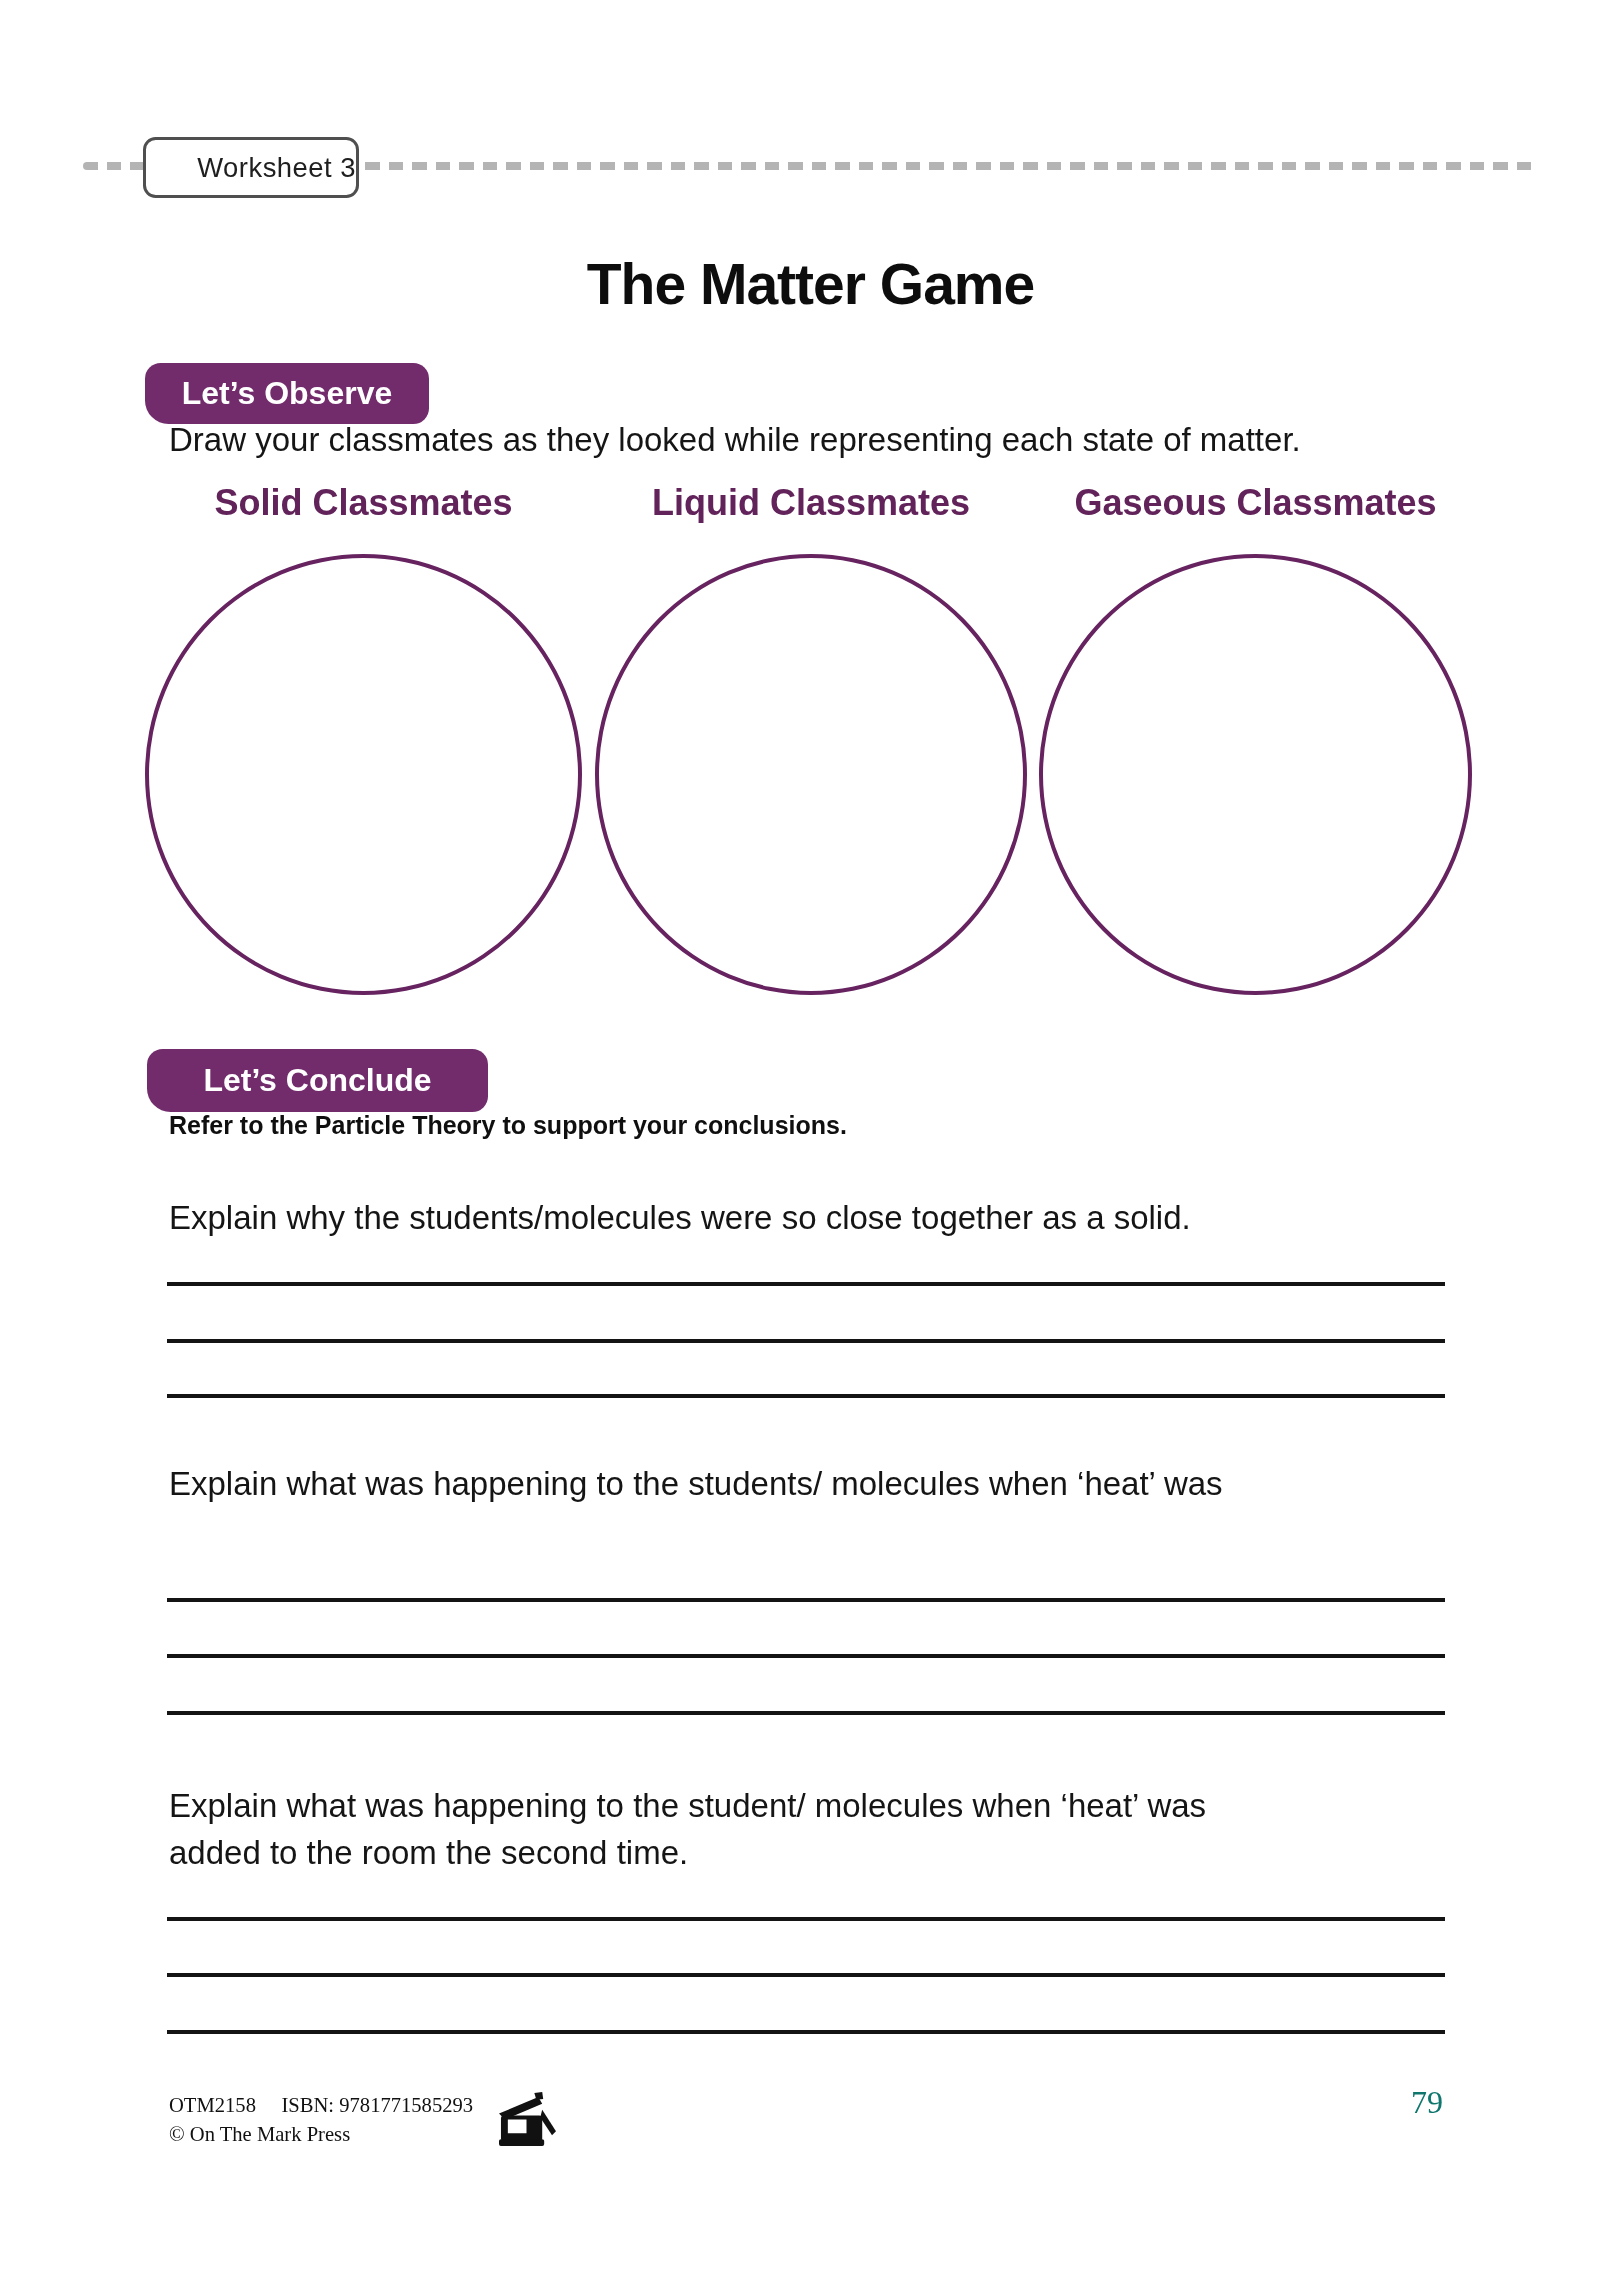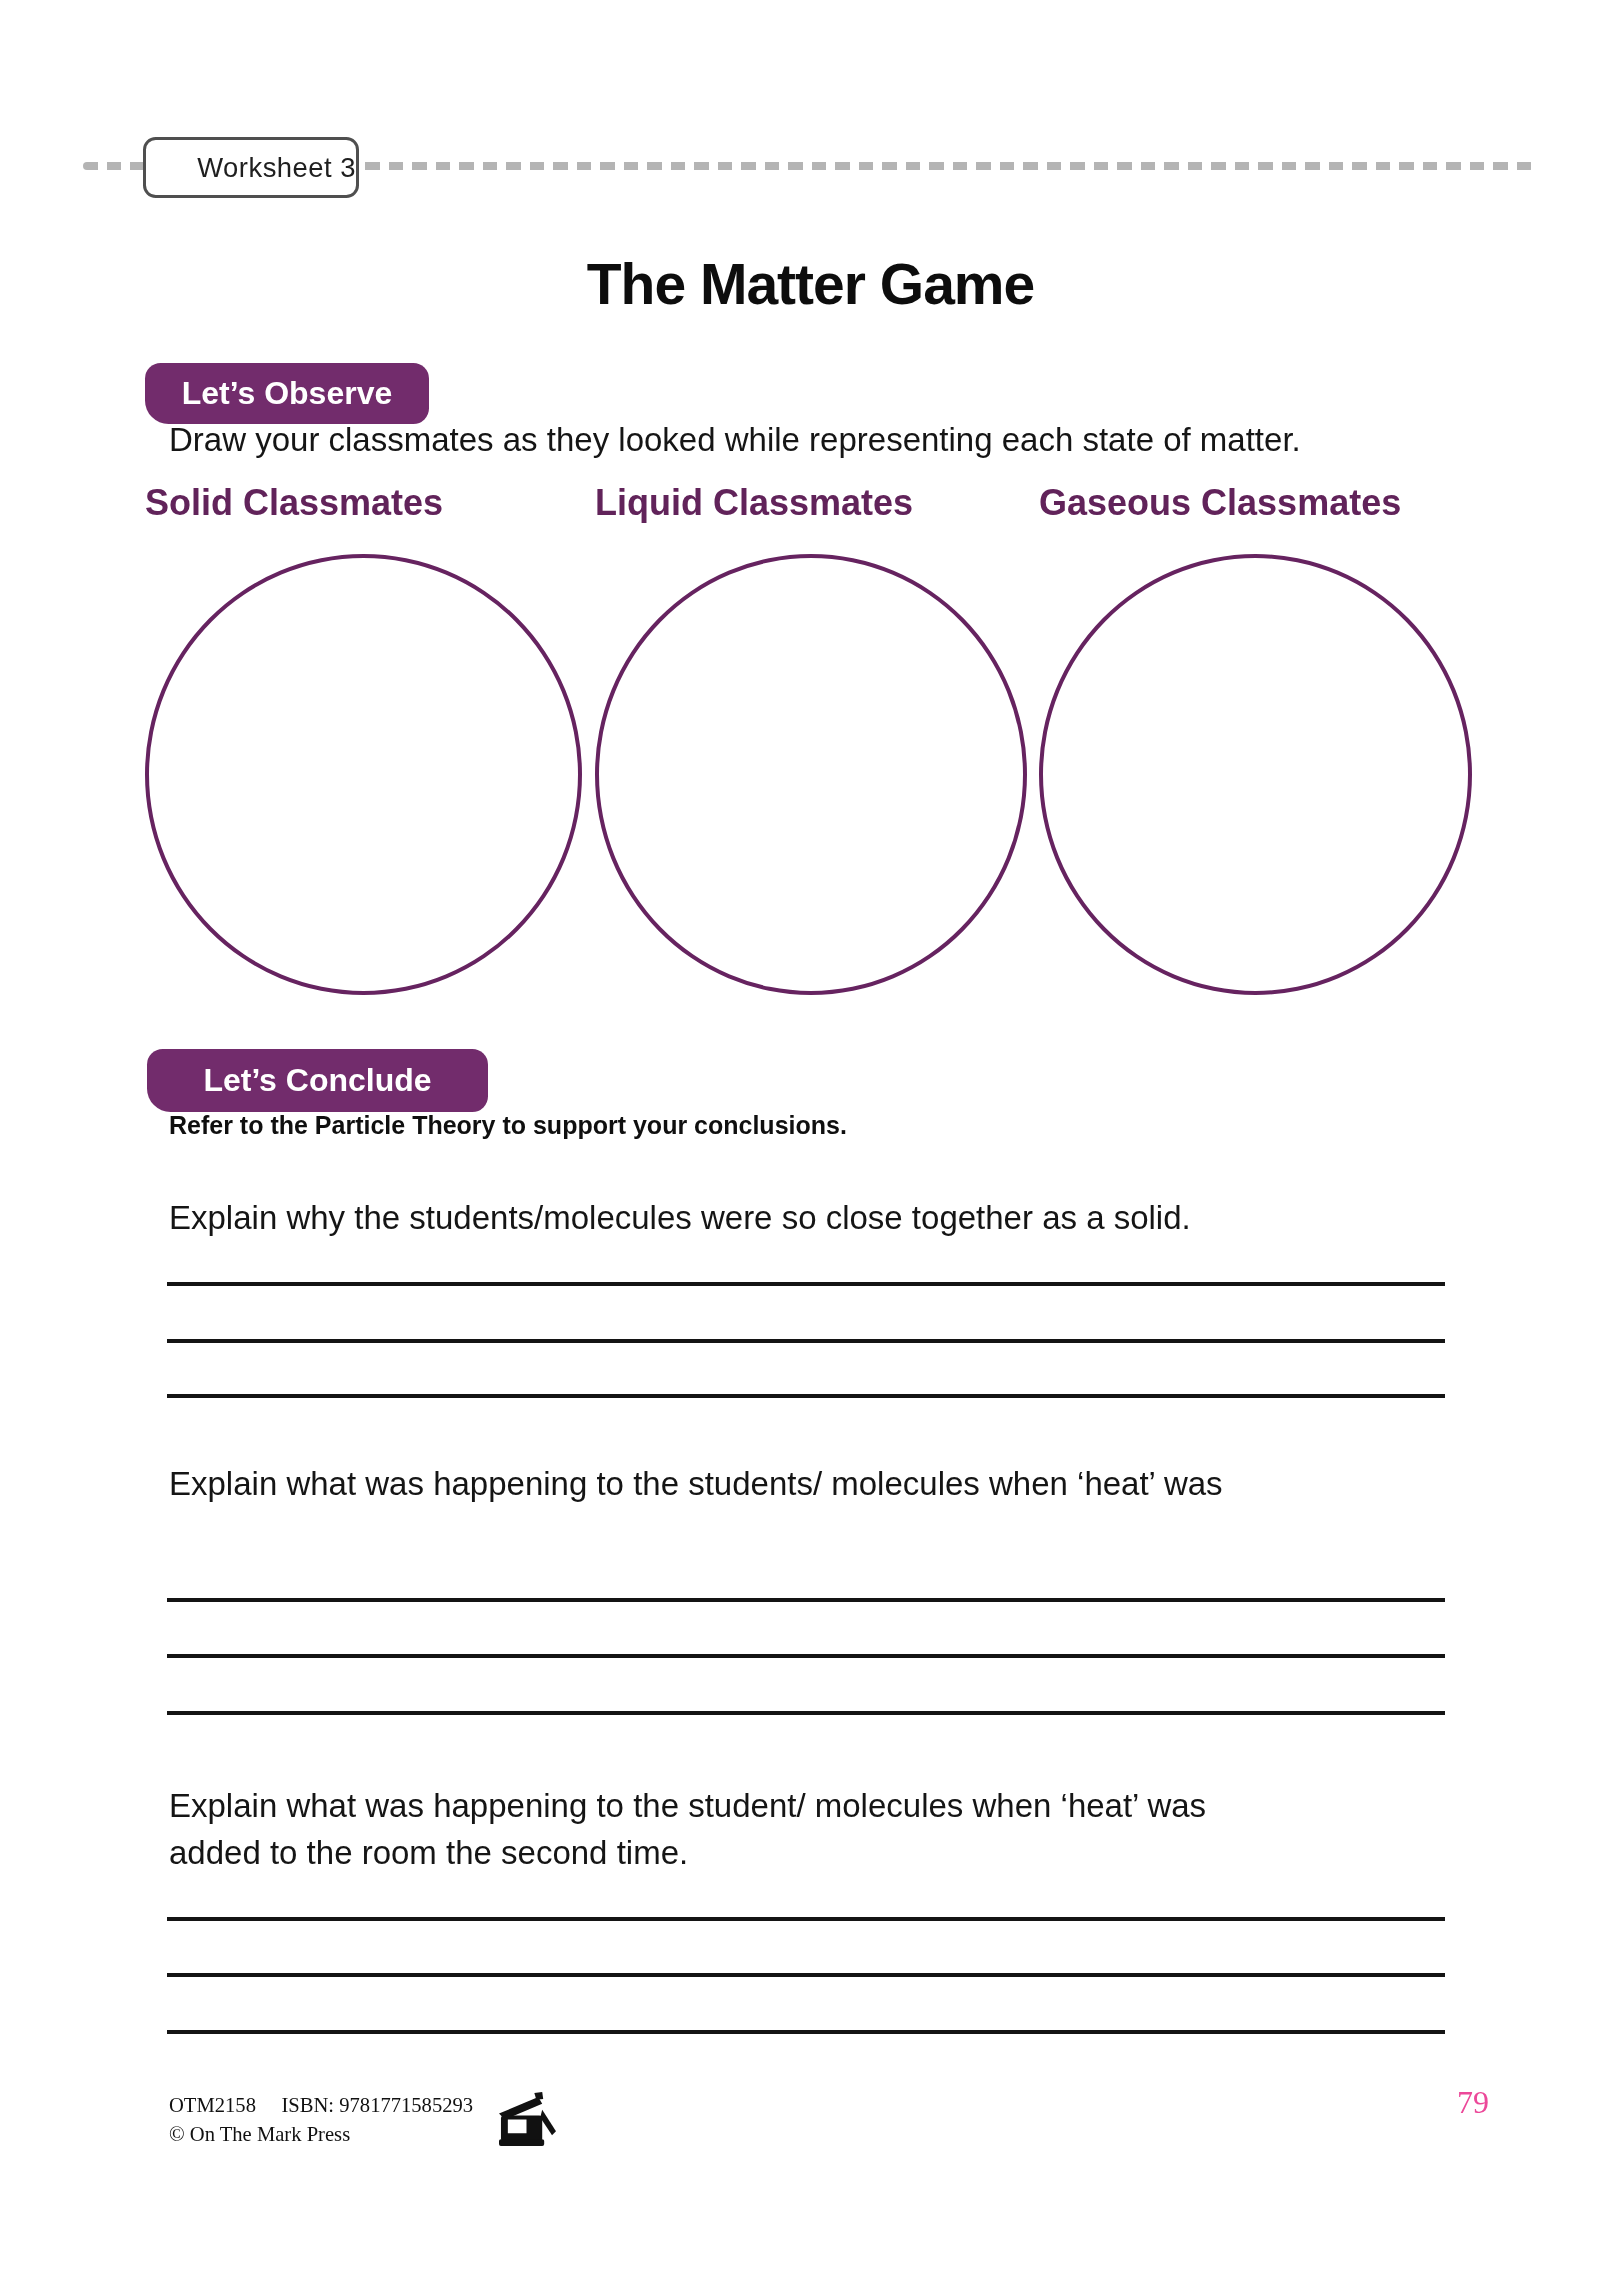--- a/index.html
+++ b/index.html
@@ -68,21 +68,21 @@
   .instruction {
     position: absolute;
     left: 169px; top: 421px;
     font-size: 33px;
     color: #151515;
   }
   
   .circle-label {
     position: absolute;
     top: 482px;
-    text-align: left;
+    text-align: center;
     font-size: 36px;
     font-weight: bold;
     color: #61235a;
   }
   .label-solid   { left: 145px;  width: 437px; }
   .label-liquid  { left: 595px;  width: 432px; }
   .label-gaseous { left: 1039px; width: 433px; }
   .draw-circle {
     position: absolute;
     top: 554px;
@@ -133,24 +133,24 @@
   .footer-isbn { margin-left: 25.5px; }
   .printer-icon {
     position: absolute;
     left: 495px; top: 2092px;
     width: 63px; height: 55px;
   }
   .page-number {
     position: absolute;
     left: 1411px; top: 2084px;
     width: 78px;
-    text-align: right;
+    text-align: left;
     font-family: "Liberation Serif", serif;
     font-size: 32px;
-    color: #ec4899;
+    color: #0f766e;
   }
 </style>
 </head>
 <body>
 
 <div class="page">
 
   <div class="header-dashes"></div>
   <div class="hdr-box worksheet-box">
     <span>Worksheet 3</span>

